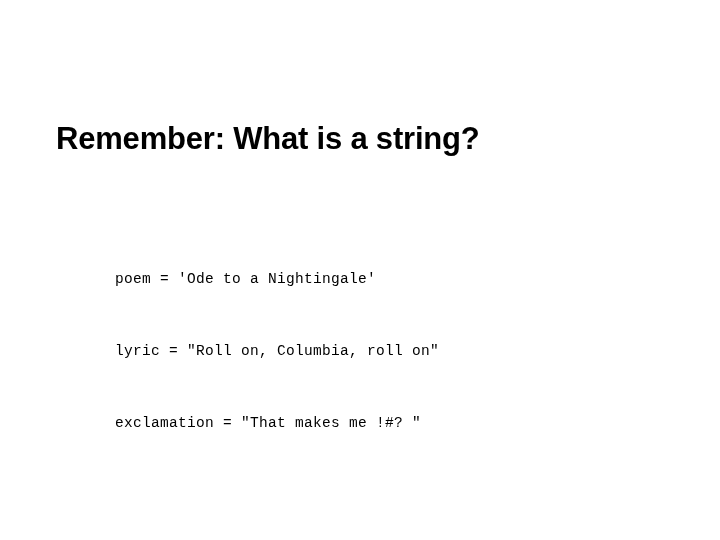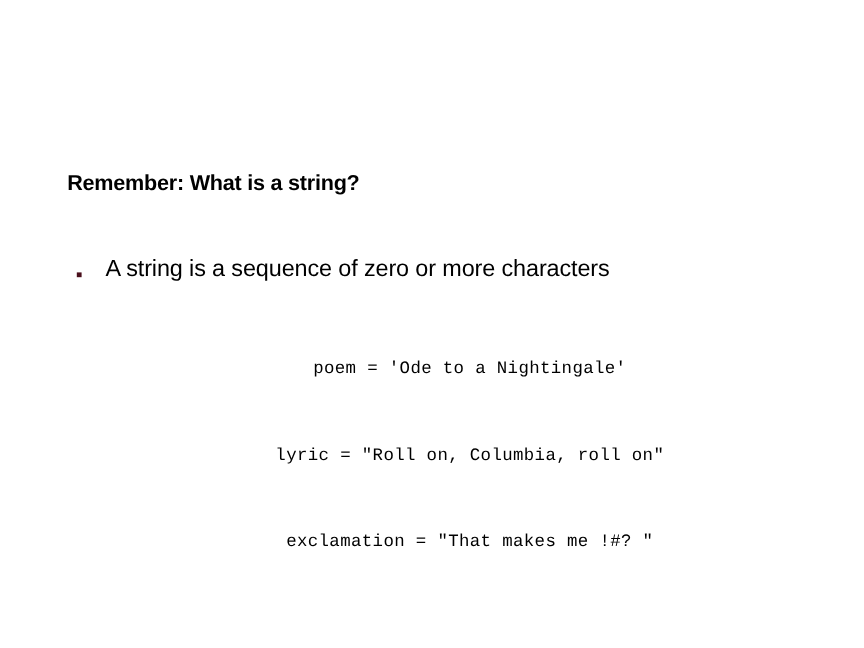--- a/index.html
+++ b/index.html
@@ -15,24 +15,24 @@
     background: #ffffff;
     overflow: hidden;
     font-family: "Liberation Sans", sans-serif;
     -webkit-font-smoothing: antialiased;
   }
 
   
   #slide-title {
     position: absolute;
     left: 56px;
-    top: 135px;
+    top: 122px;
     width: 610px;
     font-family: "Liberation Sans", sans-serif;
-    font-size: 18px;
+    font-size: 31px;
     font-weight: bold;
     color: #000000;
     letter-spacing: -0.2px;
     line-height: 34px;
     white-space: nowrap;
   }
 
   
   #body-block {
     position: absolute;
@@ -68,40 +68,35 @@
   
   #code-block {
     margin-top: 9px;
     margin-left: 59px;
     font-family: "Liberation Mono", "DejaVu Sans Mono", monospace;
     font-size: 14.5px;
     line-height: 24px;
     color: #000000;
     letter-spacing: 0.3px;
     white-space: pre;
-    text-align: center;
   }
 
   .code-line {
     display: block;
   }
 </style>
 </head>
 <body>
 
 <div id="slide">
 
   <div id="slide-title">Remember: What is a string?</div>
 
   <div id="body-block">
 
-    <div class="bullet-row">
-      <span class="bullet-marker"></span>
-      <span class="bullet-text">A string is a sequence of zero or more characters</span>
-    </div>
 
 
     <div id="code-block">
       <span class="code-line">poem = 'Ode to a Nightingale'</span>
       <span class="code-line">lyric = "Roll on, Columbia, roll on"</span>
       <span class="code-line">exclamation = "That makes me !#? "</span>
     </div>
 
   </div>
 </div>

